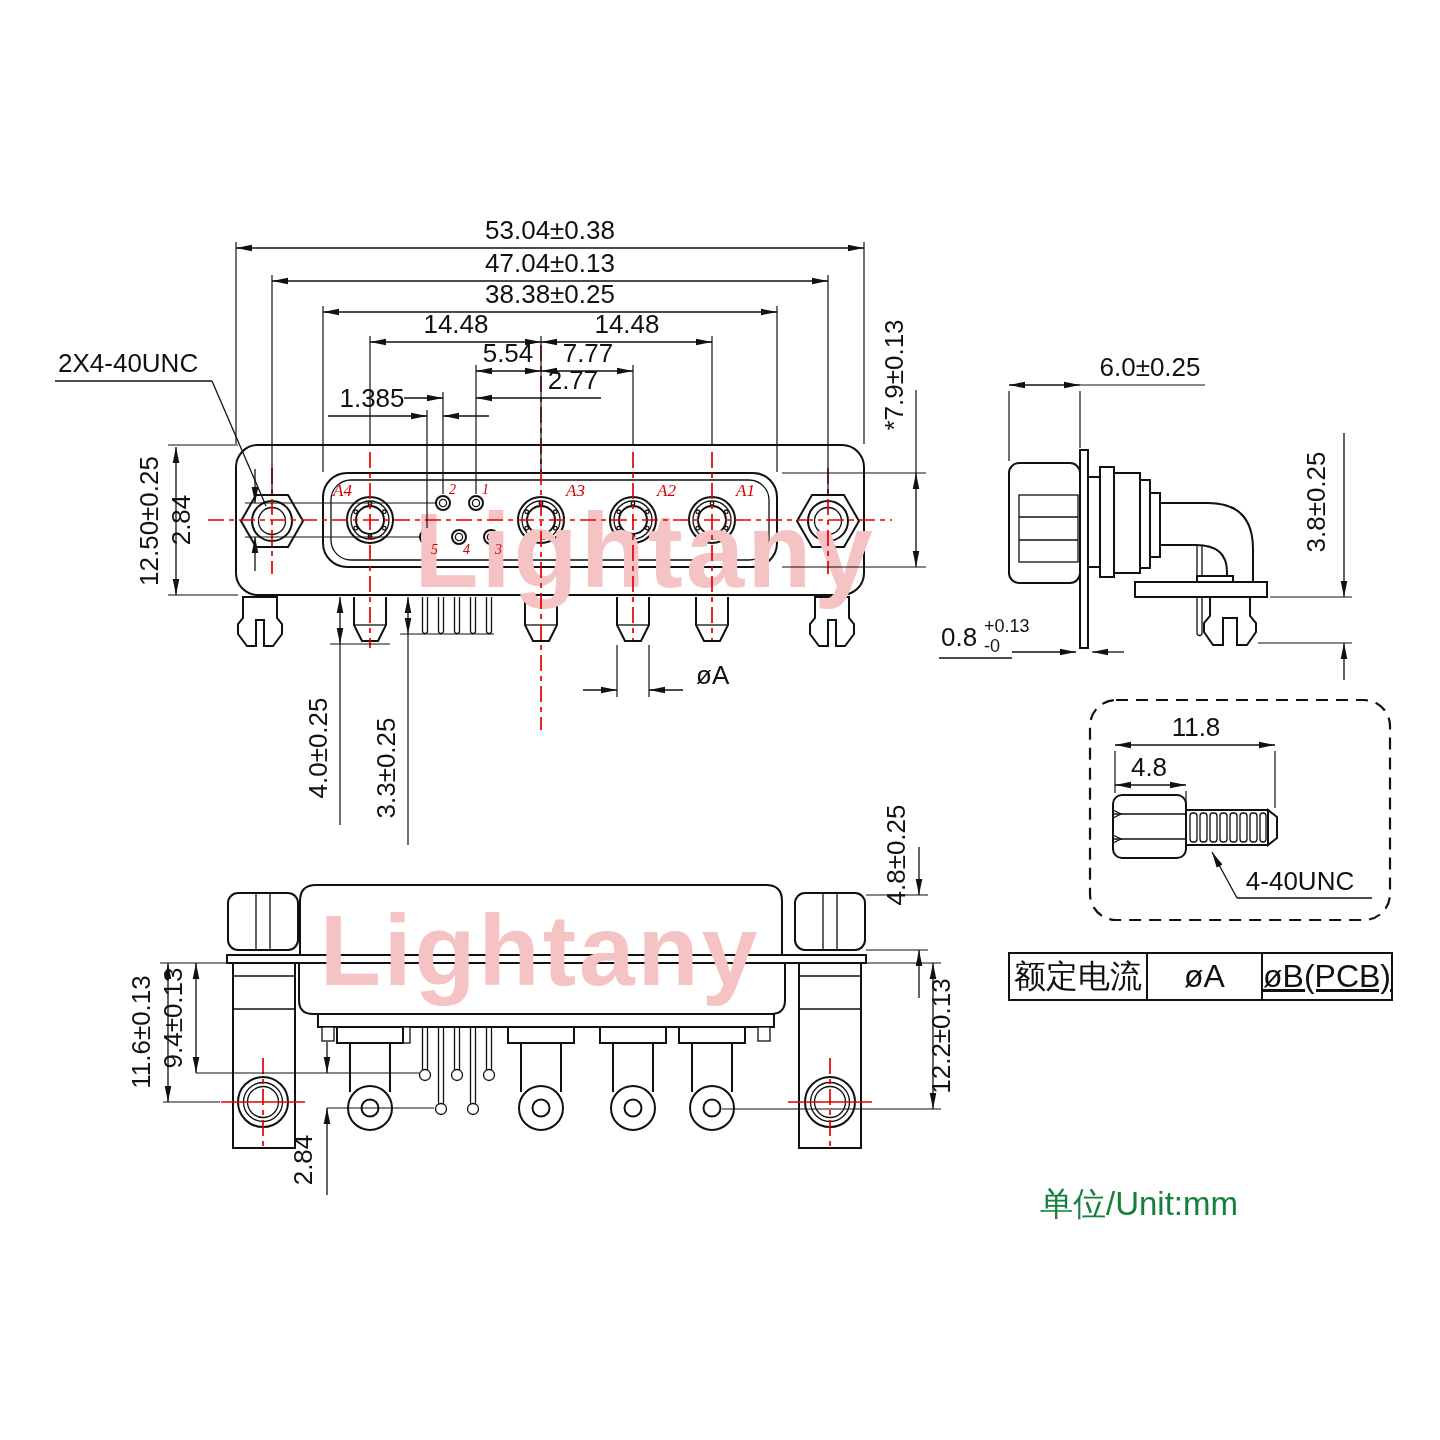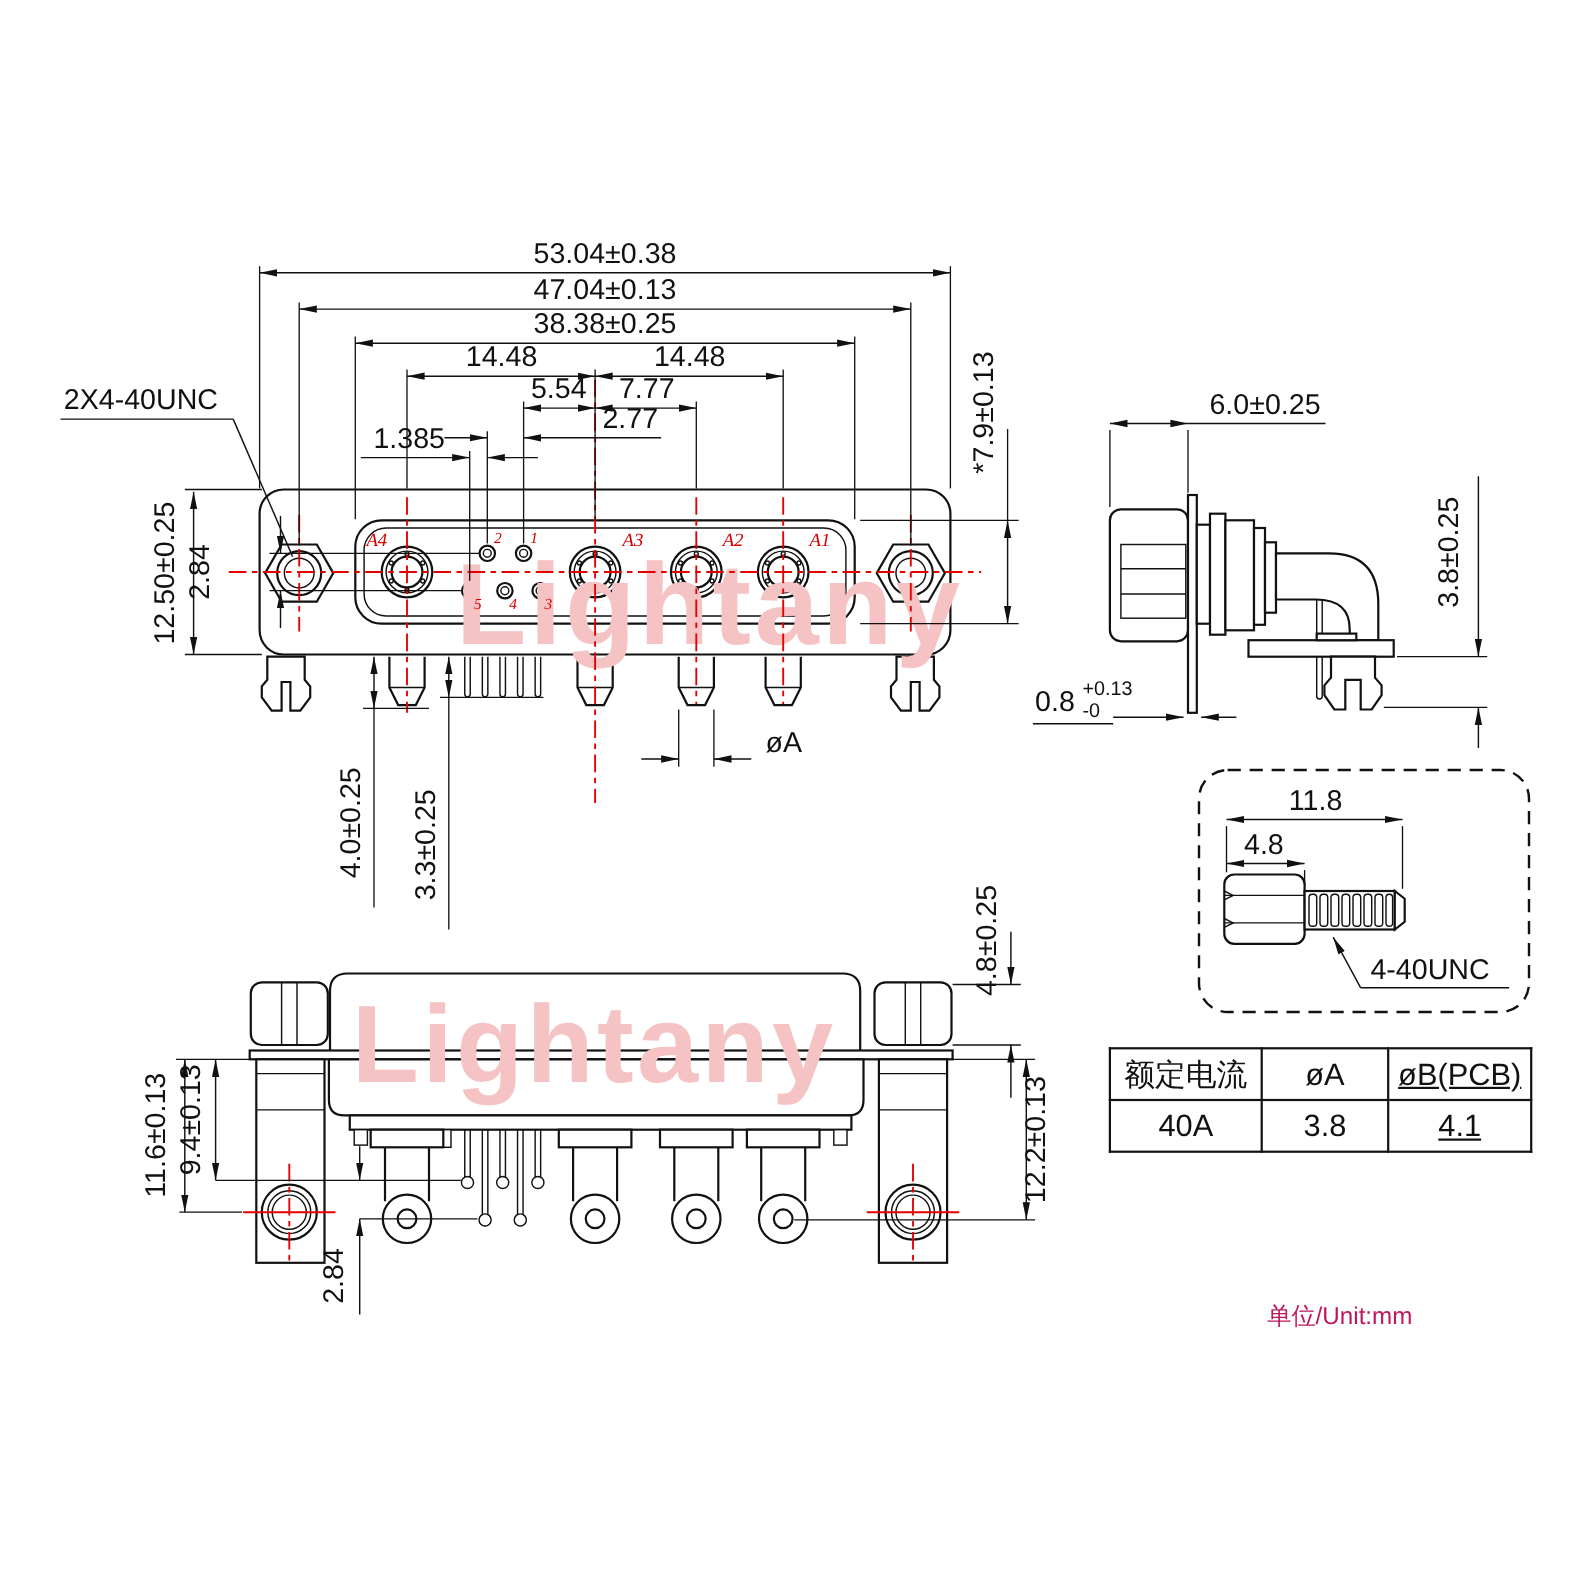--- a/index.html
+++ b/index.html
@@ -18,26 +18,26 @@
   .redsolid{stroke:#e60000;stroke-width:1.7;fill:none;}
   .dt{font-family:"Liberation Sans",sans-serif;font-size:26px;fill:#111;}
   .dts{font-family:"Liberation Sans",sans-serif;font-size:18px;fill:#111;}
   .rl{font-family:"Liberation Serif",serif;font-style:italic;font-size:17px;fill:#d40000;}
   .rls{font-family:"Liberation Serif",serif;font-style:italic;font-size:14px;fill:#d40000;}
   .wm{font-family:"Liberation Sans",sans-serif;font-weight:bold;fill:#f5c3c3;letter-spacing:3px;}
   .dash{stroke:#111;stroke-width:2.2;fill:none;stroke-dasharray:12 8;}
   .spec-table{position:absolute;left:1008px;top:952px;}
   .spec-table table{border-collapse:collapse;}
   .spec-table td{border:2.5px solid #111;text-align:center;vertical-align:middle;
-     font-size:28px;color:#111;padding:0;}
+     font-size:32px;color:#111;padding:0;}
   .spec-table .c1{width:136px;height:45px;}
   .spec-table .c2{width:113px;}
   .spec-table .c3{width:128px;text-decoration:underline;}
-  .unit-note{position:absolute;left:1040px;top:1182px;width:356px;text-align:center;
-     font-size:22px;color:#be185d;}
+  .unit-note{position:absolute;left:1040px;top:1182px;width:356px;text-align:left;
+     font-size:33px;color:#15803d;}
 </style>
 </head>
 <body>
 
 <div id="stage">
 
 <svg width="1440" height="1440" viewBox="0 0 1440 1440">
 <defs>
   <marker id="arrE" markerUnits="userSpaceOnUse" markerWidth="17" markerHeight="8" refX="16" refY="4" orient="auto">
     <path d="M16,4 L0,0.7 L0,7.3 Z" fill="#111"></path>
@@ -464,24 +464,19 @@
 </svg>
 
 <div class="spec-table">
   <table>
     <tbody>
           <tr>
       <td class="c1">额定电流</td>
       <td class="c2">øA</td>
       <td class="c3">øB(PCB)</td>
     </tr>
-    <tr>
-      <td class="c1">40A</td>
-      <td class="c2">3.8</td>
-      <td class="c3">4.1</td>
-    </tr>
   </tbody>
       </table>
 </div>
 
 <div class="unit-note">单位/Unit:mm</div>
 
 </div>
 
 </body></html>

